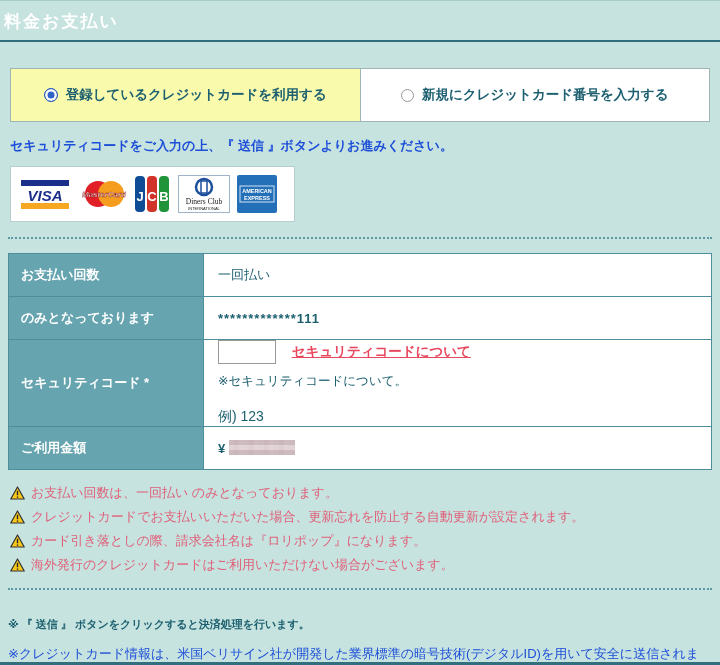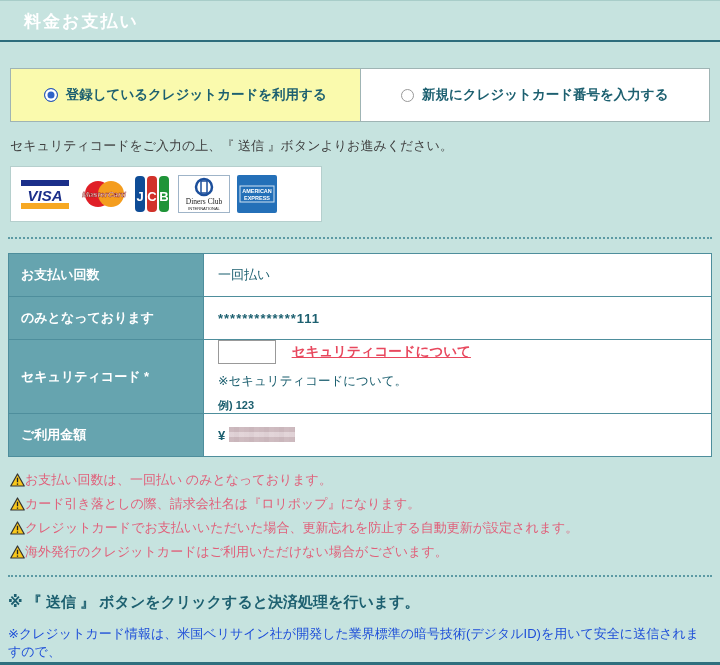--- a/index.html
+++ b/index.html
@@ -3,69 +3,69 @@
 <meta charset="utf-8">
 <style>
   * { margin:0; padding:0; box-sizing:border-box; }
   html,body { width:720px; }
   body { font-family:"Liberation Sans","DejaVu Sans",sans-serif; }
   .page {
     width:720px; height:665px; background:#c6e3df; position:relative;
     border-top:1px solid #a8cdc9; border-bottom:3px solid #2f6f7e; overflow:hidden;
   }
   
-  .hdr { padding:9px 24px 7px; border-bottom:2px solid #2d6d7c; }
+  .hdr { padding:9px 4px 7px; border-bottom:2px solid #2d6d7c; }
   .hdr h1 {
     font-size:17px; font-weight:bold; color:#fff; letter-spacing:2px;
     text-shadow:-1px -1px 0 #4d9aaa, 1px -1px 0 #4d9aaa, -1px 1px 0 #4d9aaa,
                 1px 1px 0 #4d9aaa, 0 0 4px #3c8painted, 0 0 3px #4d9aaa;
   }
   
   .radio-table { display:flex; margin:26px 10px 0; border:1px solid #9fb4b4; background:#fff; }
   .radio-cell { flex:1; height:52px; display:flex; align-items:center; justify-content:center; gap:8px; cursor:pointer; }
   .radio-cell.sel { background:#fafaad; border-right:1px solid #9fb4b4; }
   .radio-cell span.lbl { font-size:13.5px; font-weight:bold; color:#1d6070; }
   .radio-on {
     width:14px; height:14px; border-radius:50%; background:#2f62c8;
     box-shadow:inset 0 0 0 2.5px #fff; border:1px solid #2a58b4; flex:0 0 auto;
   }
   .radio-off { width:13px; height:13px; border-radius:50%; background:#fff; border:1.5px solid #999; flex:0 0 auto; }
   
-  .instr { margin:15px 10px 0; font-size:13px; color:#404040; }
+  .instr { margin:15px 10px 0; font-size:13px; color:#1d4ed8;font-weight:bold; }
   
-  .brands { margin:11px 0 0 10px; width:312px; background:#fff; border:1px solid #b5cfcd; padding:8px 6px; display:flex; align-items:center; gap:7px; }
+  .brands { margin:11px 0 0 10px; width:285px; background:#fff; border:1px solid #b5cfcd; padding:8px 6px; display:flex; align-items:center; gap:7px; }
   .brands svg { display:block; }
   
   .dotted { margin:15px 8px 0; border-top:2px dotted #5c9aa4; height:0; }
   
   table.details { width:704px; margin:14px 8px 0; border-collapse:collapse; border:1px solid #4e8e9c; }
   table.details th {
     width:195px; background:#66a4af; color:#fff; font-size:13px; font-weight:bold;
     text-align:left; padding:12px 12px; border:1px solid #4e8e9c; vertical-align:middle;
   }
   table.details td { background:#fff; color:#1d6070; font-size:13px; padding:0 14px; border:1px solid #4e8e9c; vertical-align:middle; }
   .cardnum { font-weight:bold; letter-spacing:1px; }
   .sec-input { width:58px; height:24px; border:1px solid #999; background:#fff; margin-right:12px; vertical-align:middle; }
   .sec-link { color:#e8485e; font-weight:bold; font-size:13.5px; text-decoration:underline; vertical-align:middle; }
   .sec-note { font-size:12.5px; color:#1d6070; margin-top:9px; }
-  .sec-note2 { font-size:11px; color:#1d6070; margin-top:8px;font-weight:bold; }
+  .sec-note2 { font-size:14px; color:#1d6070; margin-top:18px; }
   .yen { font-weight:bold; }
   .mosaic {
     display:inline-block; width:66px; height:15px; vertical-align:-2px; margin-left:4px;
     background-image:
       repeating-linear-gradient(0deg, rgba(205,185,190,.85) 0 5px, rgba(228,214,218,.85) 5px 10px),
       repeating-linear-gradient(90deg, #cdbdc2 0 5px, #b8a6ac 5px 10px, #dacdd0 10px 15px);
     filter:blur(.6px);
   }
   
   .warns { margin:15px 10px 0; list-style:none; }
-  .warns li { display:flex; align-items:flex-start; gap:0; font-size:13px; color:#e0607a; line-height:16px; margin-bottom:8px; }
+  .warns li { display:flex; align-items:flex-start; gap:6px; font-size:13px; color:#e0607a; line-height:16px; margin-bottom:8px; }
   .warns svg { flex:0 0 auto; margin-top:1px; }
   
-  .note-bold { margin:16px 8px 0; font-size:15px; font-weight:bold; color:#1d6070; }
+  .note-bold { margin:27px 8px 0; font-size:11px; font-weight:bold; color:#1d6070; }
   .note-sub  { margin:5px 8px 0; font-size:13px; color:#1d6070; }
   .note-pink  { margin:13px 8px 0; font-size:13px; color:#1d4ed8; }
 </style>
 </head>
 <body>
 
 <div class="page">
 
   <div class="hdr">
     <h1>料金お支払い</h1>
@@ -159,29 +159,29 @@
           <rect x="9.1" y="13.6" width="1.8" height="1.8" fill="#222"></rect>
         </svg>
       <span>お支払い回数は、一回払い のみとなっております。</span>
     </li>
     <li>
       <svg width="15" height="14" viewBox="0 0 20 18">
           <path d="M10 1 L19 17 L1 17 Z" fill="#f8c81c" stroke="#333" stroke-width="1.6" stroke-linejoin="round"></path>
           <rect x="9.1" y="6" width="1.8" height="6" fill="#222"></rect>
           <rect x="9.1" y="13.6" width="1.8" height="1.8" fill="#222"></rect>
         </svg>
-      <span>カード引き落としの際、請求会社名は『ロリポップ』になります。</span>
+      <span>クレジットカードでお支払いいただいた場合、更新忘れを防止する自動更新が設定されます。</span>
     </li>
     <li>
       <svg width="15" height="14" viewBox="0 0 20 18">
           <path d="M10 1 L19 17 L1 17 Z" fill="#f8c81c" stroke="#333" stroke-width="1.6" stroke-linejoin="round"></path>
           <rect x="9.1" y="6" width="1.8" height="6" fill="#222"></rect>
           <rect x="9.1" y="13.6" width="1.8" height="1.8" fill="#222"></rect>
         </svg>
-      <span>クレジットカードでお支払いいただいた場合、更新忘れを防止する自動更新が設定されます。</span>
+      <span>カード引き落としの際、請求会社名は『ロリポップ』になります。</span>
     </li>
     <li>
       <svg width="15" height="14" viewBox="0 0 20 18">
           <path d="M10 1 L19 17 L1 17 Z" fill="#f8c81c" stroke="#333" stroke-width="1.6" stroke-linejoin="round"></path>
           <rect x="9.1" y="6" width="1.8" height="6" fill="#222"></rect>
           <rect x="9.1" y="13.6" width="1.8" height="1.8" fill="#222"></rect>
         </svg>
       <span>海外発行のクレジットカードはご利用いただけない場合がございます。</span>
     </li>
   </ul>

